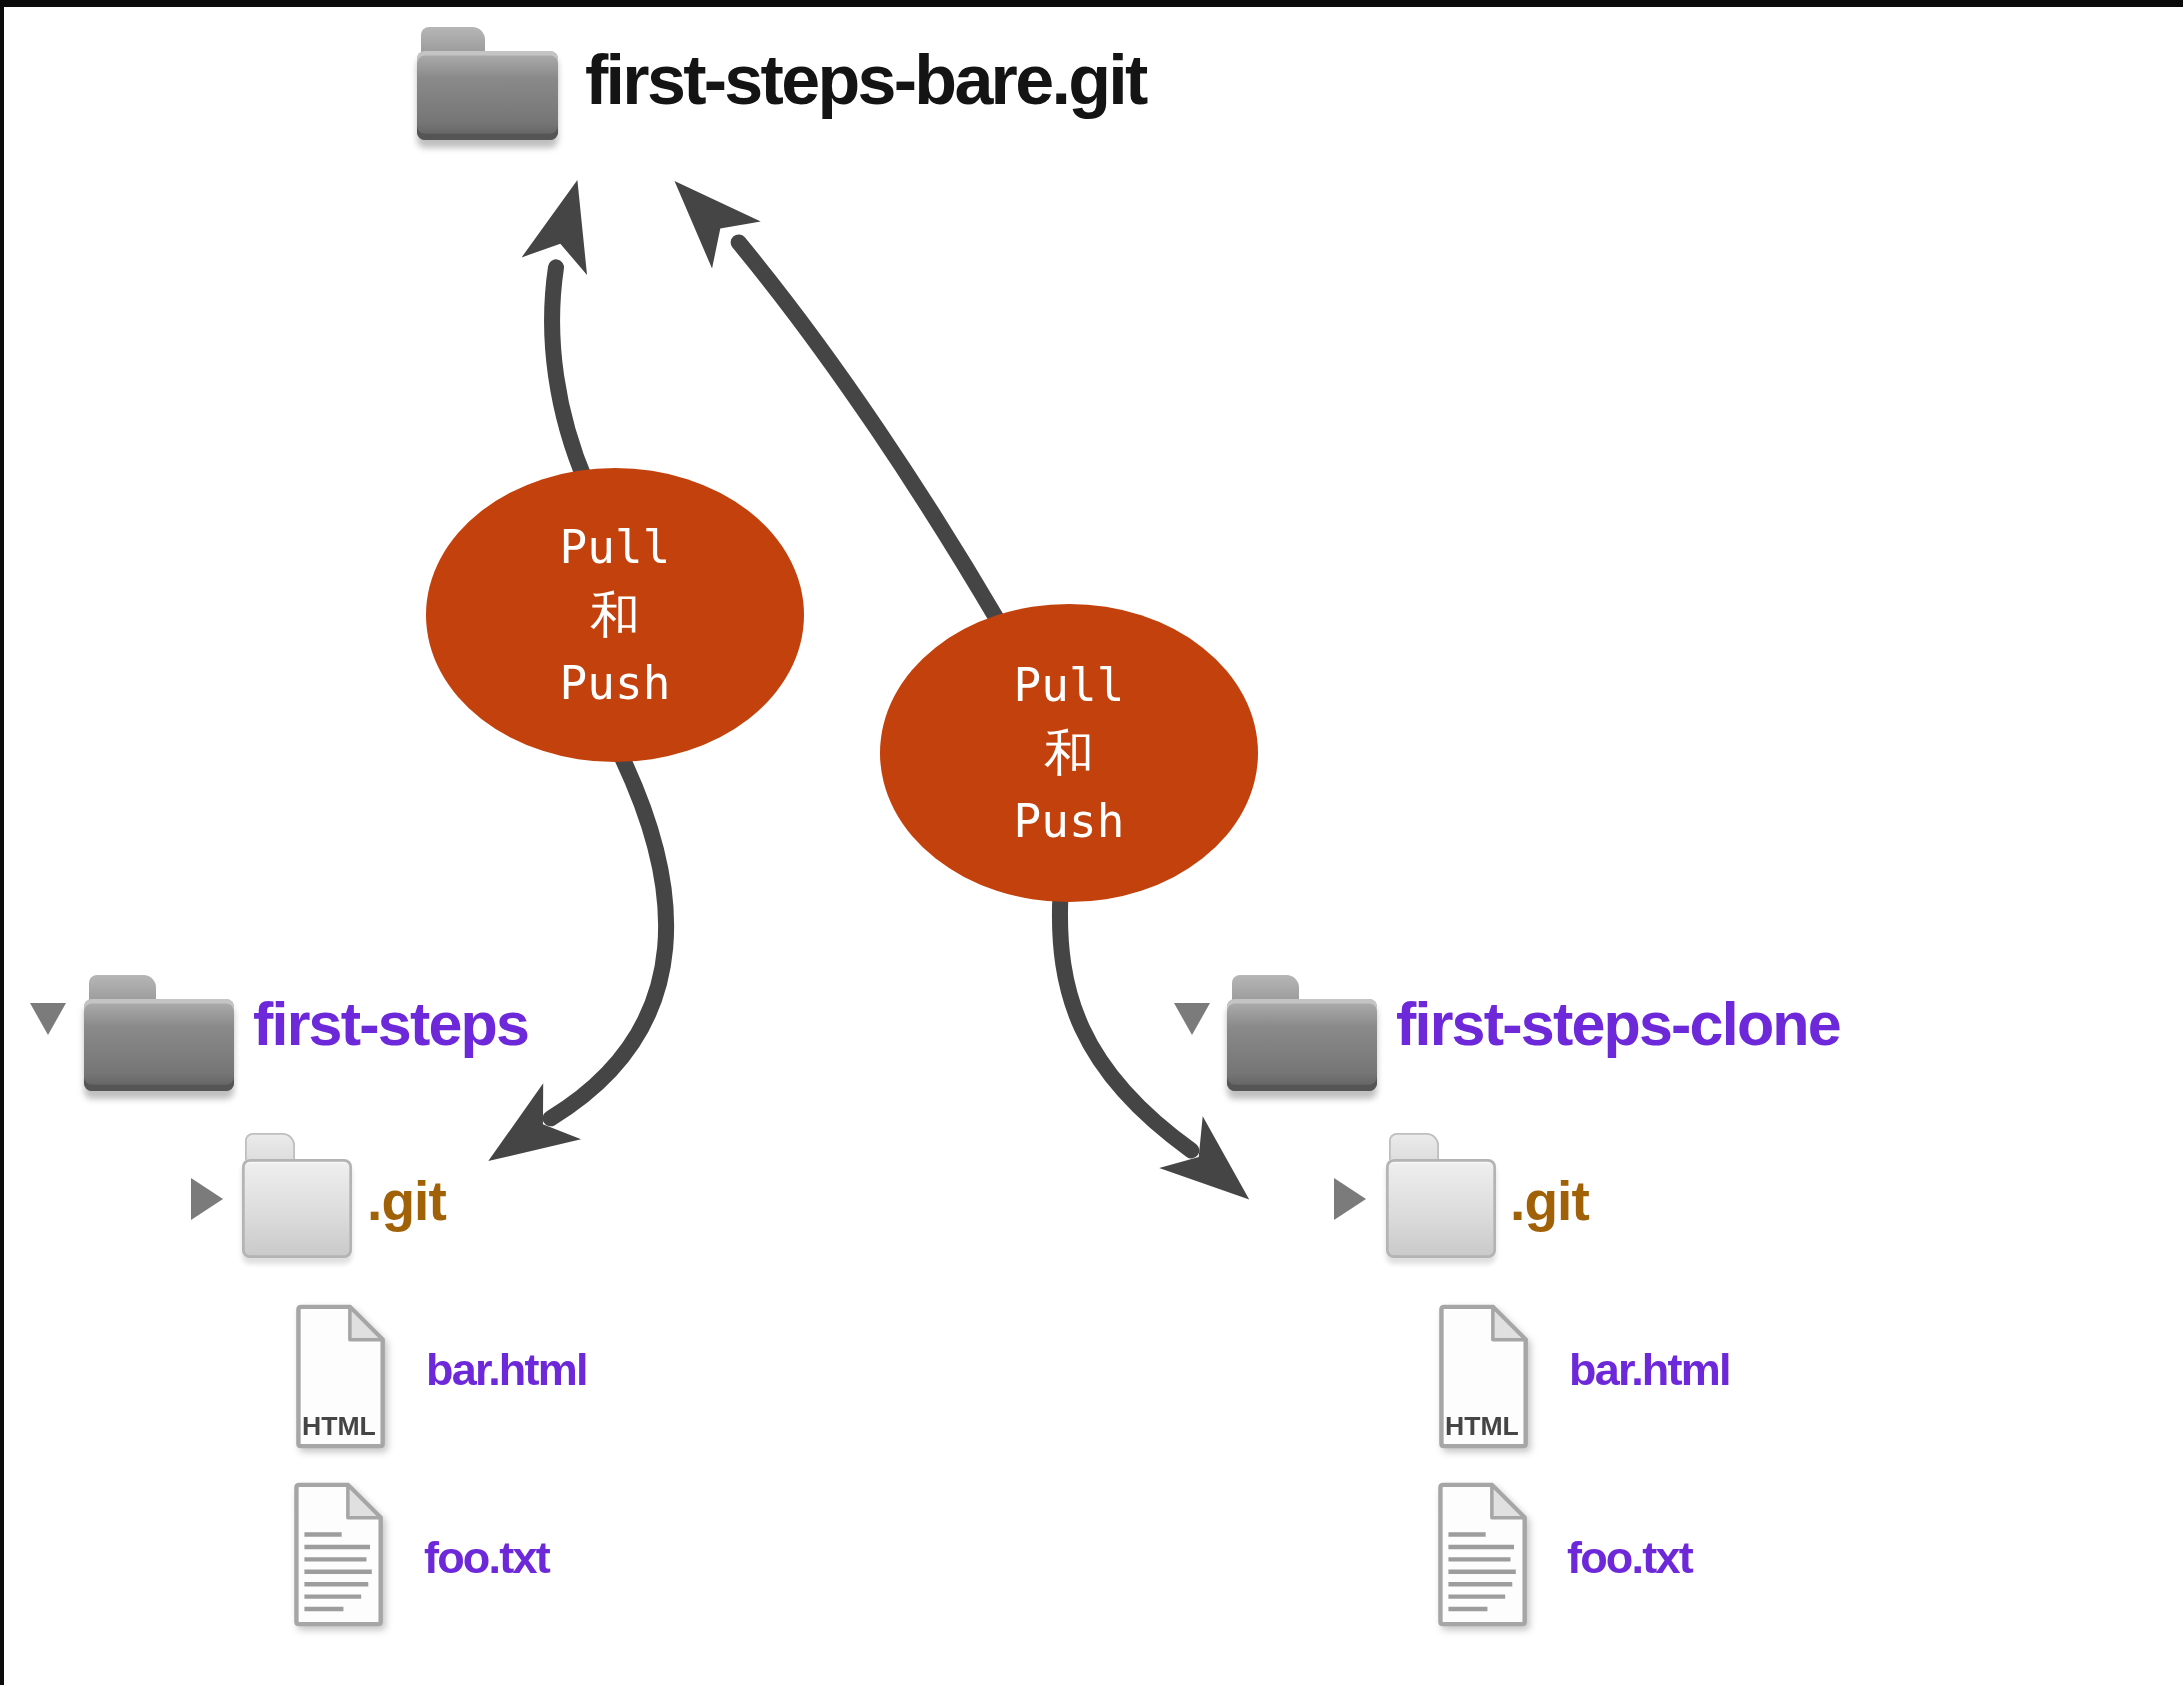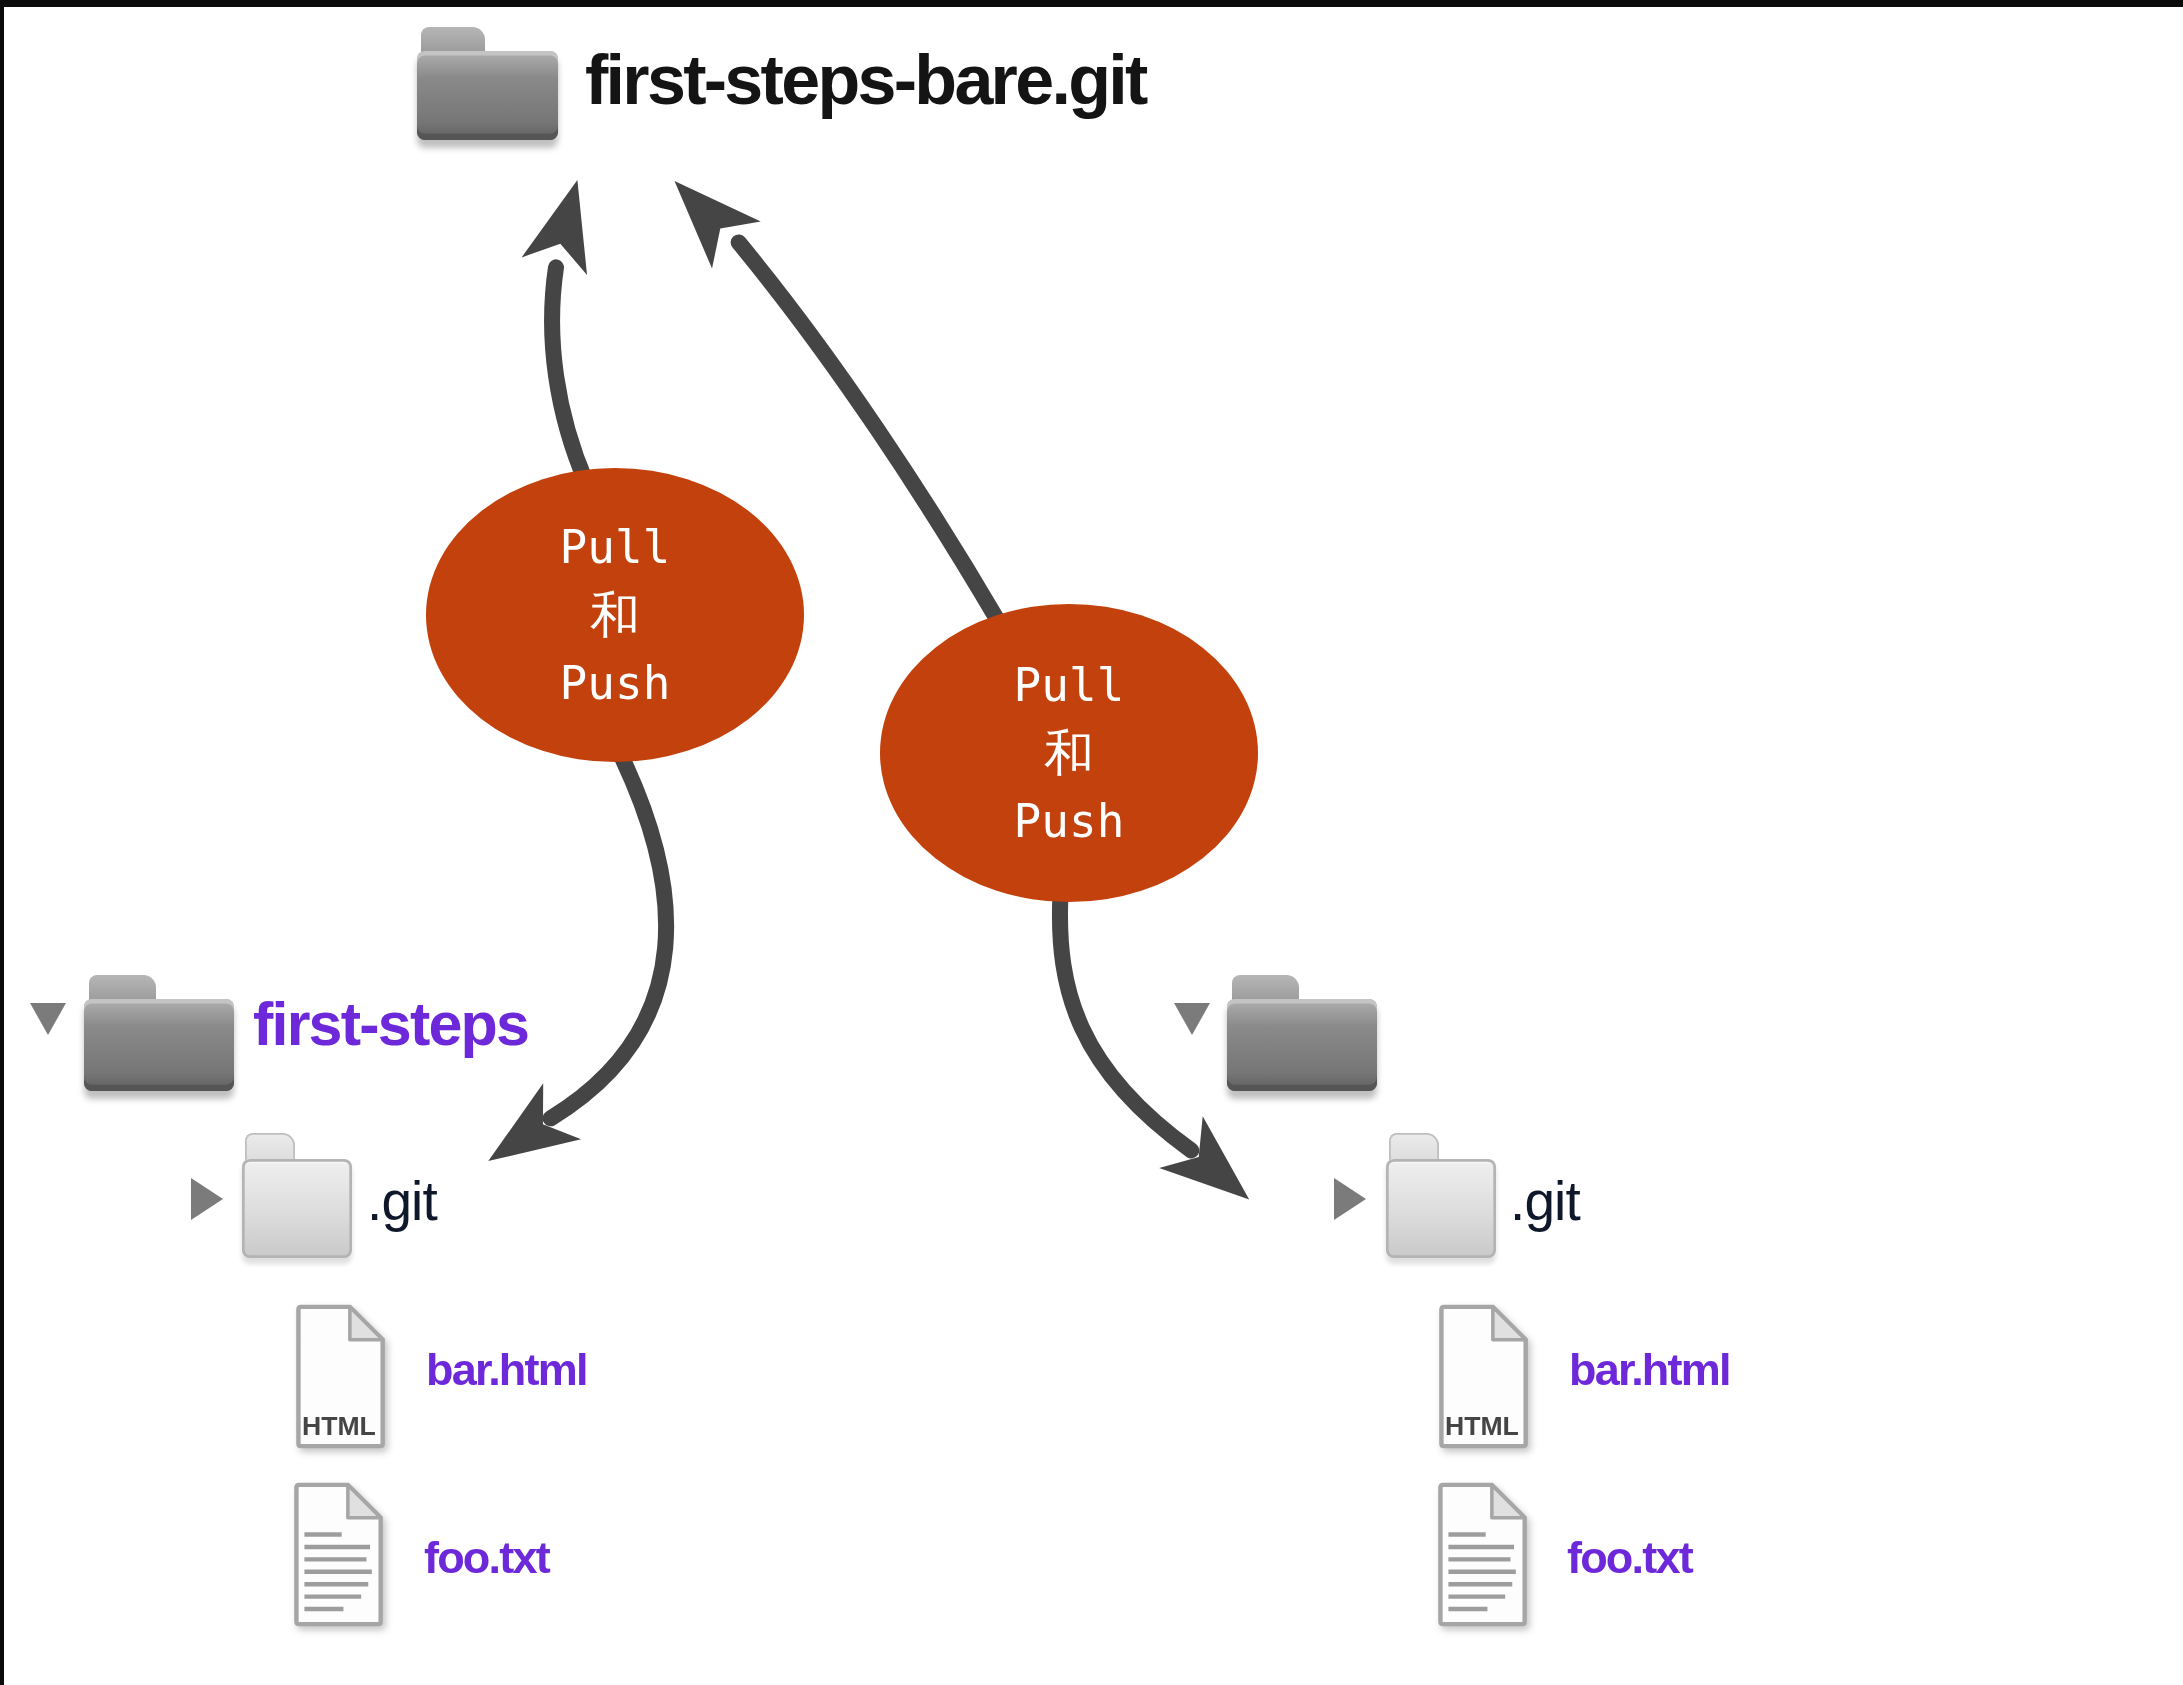--- a/index.html
+++ b/index.html
@@ -24,21 +24,21 @@
   
   .caret-down{width:0;height:0;border-left:18.7px solid transparent;border-right:18.7px solid transparent;
       border-top:32px solid #7b7b7b;}
   .caret-right{width:0;height:0;border-top:21.4px solid transparent;border-bottom:21.4px solid transparent;
       border-left:32px solid #7b7b7b;}
 
   
   .lbl{position:absolute;white-space:nowrap;color:#6d28d9;font-weight:bold;line-height:1;}
   .title{font-size:70px;letter-spacing:-2.7px;color:#141414;}
   .rootlbl{font-size:61px;letter-spacing:-1.8px;}
-  .gitlbl{font-size:55px;font-weight:400;color:#0f172a;letter-spacing:-0.9px;}
+  .gitlbl{font-size:55px;font-weight:700;color:#a16207;letter-spacing:-0.9px;}
   .filelbl{font-size:45px;letter-spacing:-1.8px;}
 
   
   .bubble{position:absolute;border-radius:50%;background:#c2410c;color:#ffffff;
       display:flex;flex-direction:column;align-items:center;justify-content:center;gap:19.6px;}
   .bubble .mono{font-family:"DejaVu Sans Mono","Liberation Mono",monospace;font-size:46px;line-height:1;}
   .bubble .cjk{font-family:"DejaVu Serif","Liberation Serif",serif;font-size:50px;line-height:1;}
 
   
   .ficon{position:absolute;filter:drop-shadow(3.6px 4.5px 3.6px rgba(0,0,0,.22));}
@@ -119,20 +119,21 @@
       <line x1="14" y1="144" x2="58" y2="144"></line>
     </g>
   </svg>
   <div class="lbl filelbl" style="left:424px;top:1535px;">foo.txt</div>
 
   <div class="abs caret-down" style="left:1174px;top:1003px;"></div>
   <div class="folder dark" style="left:1227px;top:975px;width:150px;height:121px;">
     <div class="tab"></div>
       <div class="fbody"></div>
   </div>
+  <div class="lbl rootlbl" style="left:1396px;top:994px;">first-steps-clone</div>
 
   <div class="abs caret-right" style="left:1334px;top:1178px;"></div>
   <div class="folder light" style="left:1386px;top:1133px;width:110px;height:130px;">
     <div class="tab"></div>
       <div class="fbody"></div>
   </div>
   <div class="lbl gitlbl" style="left:1510px;top:1174px;">.git</div>
 
   <svg class="ficon" style="left:1437px;top:1303px;" width="94" height="147" viewBox="0 0 106 165">
     <path d="M8,4 H63 L100,41 V158 Q100,161 97,161 H8 Q5,161 5,158 V7 Q5,4 8,4 Z" fill="#fdfdfd" stroke="#a6a6a6" stroke-width="5"></path>

